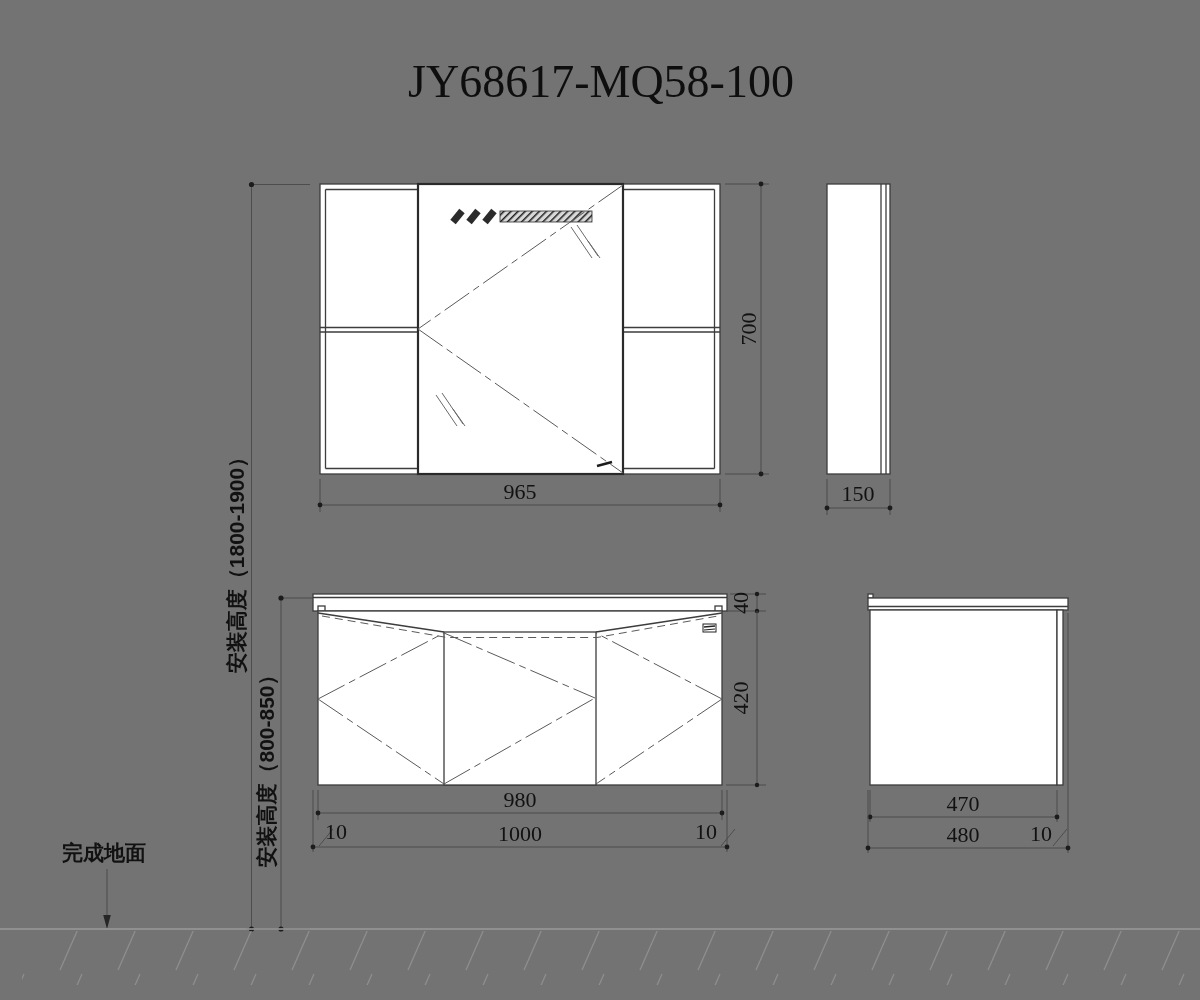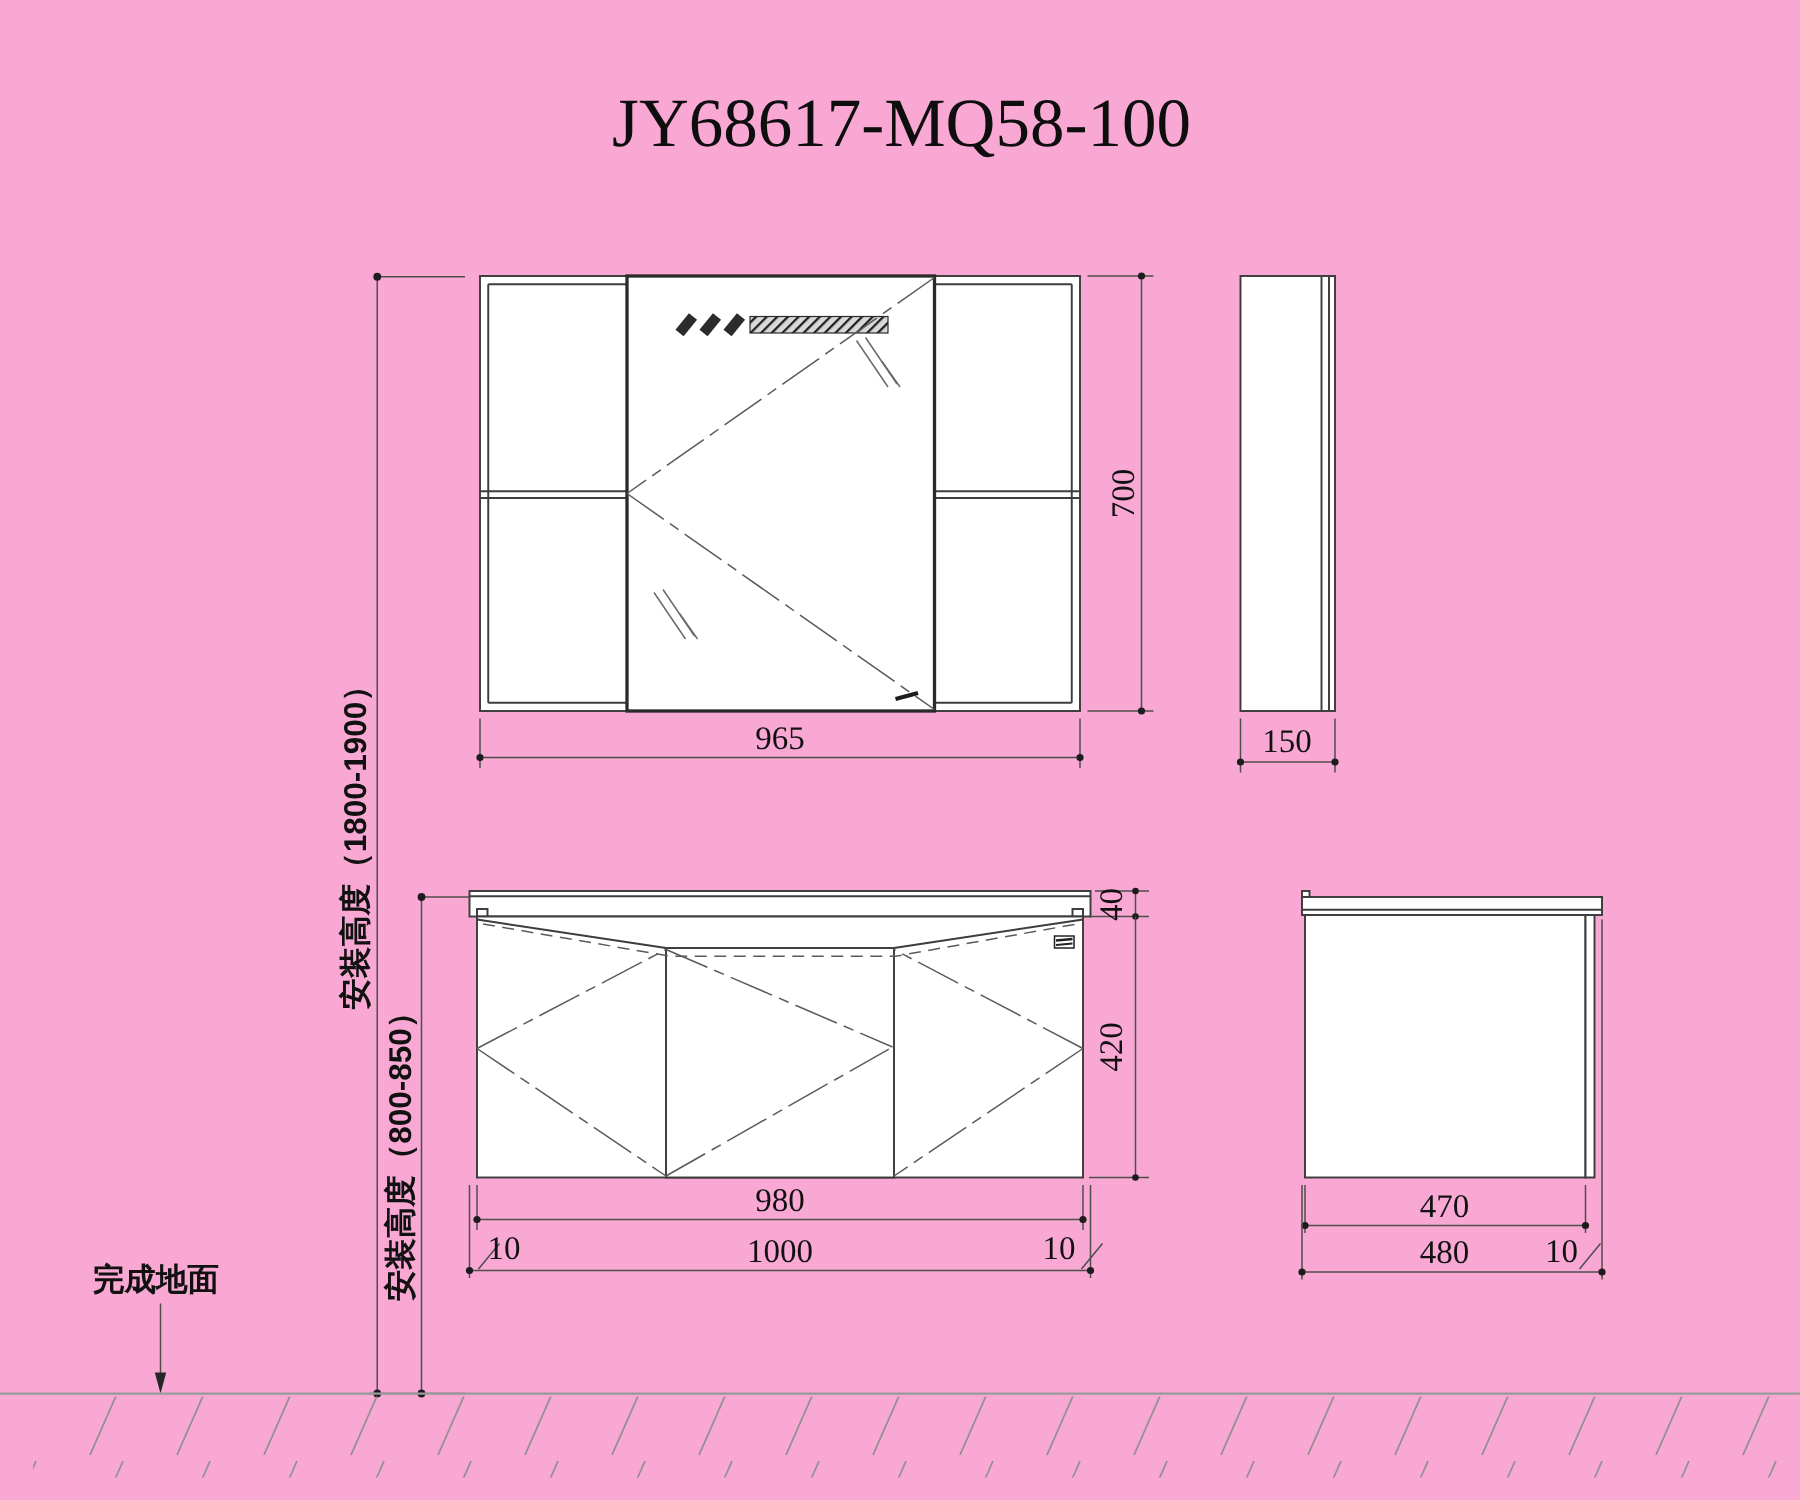--- a/index.html
+++ b/index.html
@@ -1,16 +1,16 @@
 <!DOCTYPE html>
 <html><head>
 <meta charset="utf-8">
 <style>
   html,body{margin:0;padding:0;background:#ffffff;}
-  .canvas{position:relative;width:1200px;height:1000px;background:#f9a8d4;overflow:hidden;
+  .canvas{position:relative;width:1200px;height:1000px;background:#737373;overflow:hidden;
           font-family:"Liberation Sans", sans-serif;}
   svg{display:block;}
   
   .ln   {stroke:#3d3d3d;stroke-width:1.3;fill:none;}
   .lnw  {stroke:#3d3d3d;stroke-width:1.3;fill:#ffffff;}
   .lnww {stroke:#2a2a2a;stroke-width:2.2;fill:#ffffff;}
   .dim  {stroke:#4d4d4d;stroke-width:1;fill:none;}
   .dash {stroke:#5a5a5a;stroke-width:1;fill:none;stroke-dasharray:8 5;}
   .cdash{stroke:#5a5a5a;stroke-width:1;fill:none;stroke-dasharray:30 5 7 5;}
   .mark {stroke:#6a6a6a;stroke-width:1;fill:none;}

